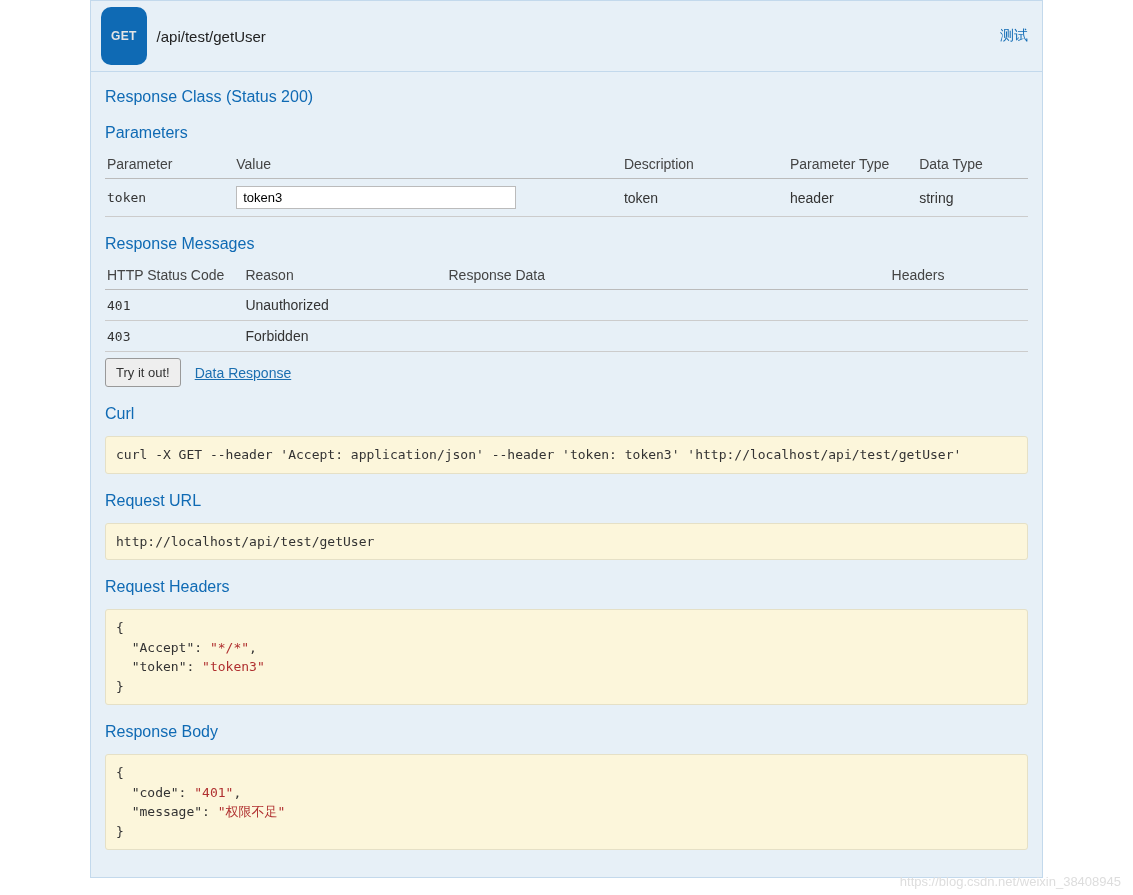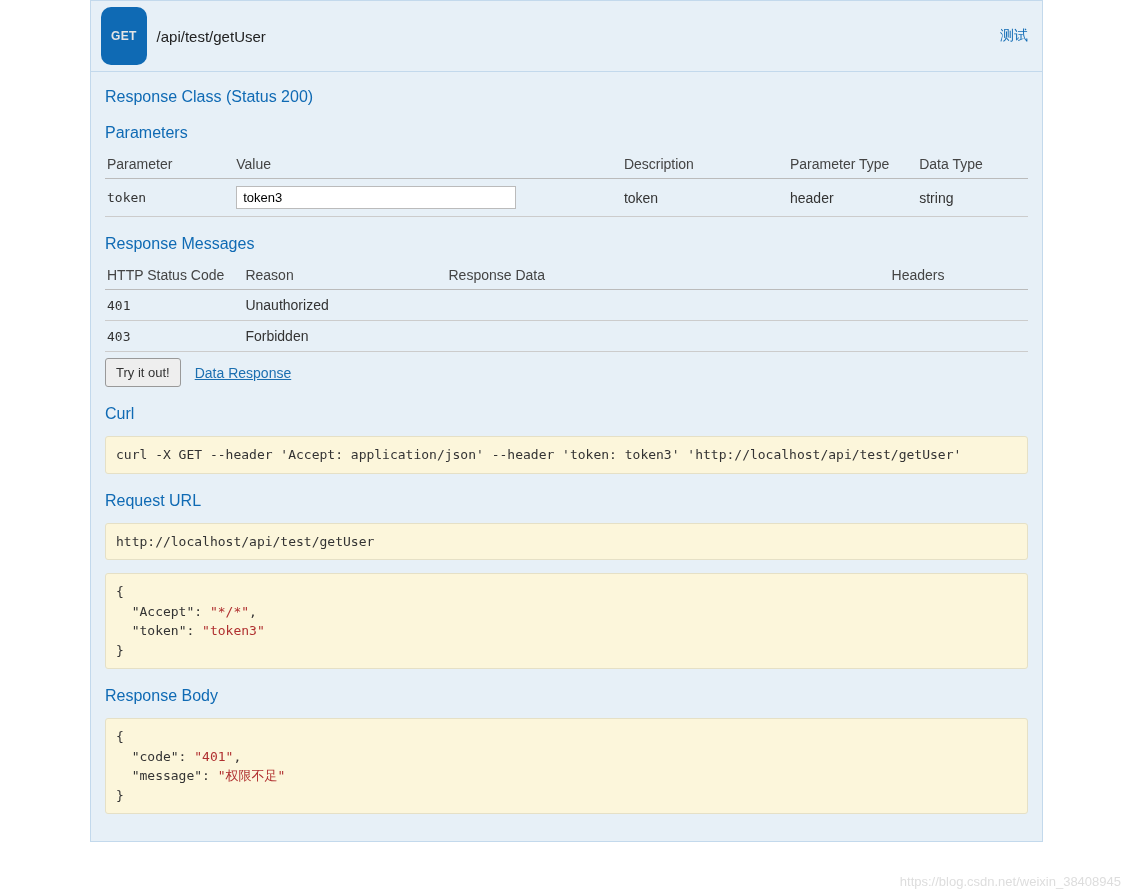--- a/index.html
+++ b/index.html
@@ -223,20 +223,21 @@
         <button class="tryout-btn">Try it out!</button>
         <a class="hide-link">Data Response</a>
       </div>
 
       <div class="section-title">Curl</div>
       <pre class="code-block">curl -X GET --header 'Accept: application/json' --header 'token: token3' 'http://localhost/api/test/getUser'</pre>
 
       <div class="section-title">Request URL</div>
       <pre class="code-block">http://localhost/api/test/getUser</pre>
 
+      <div class="section-title">Request Headers</div>
       <pre class="code-block" id="req-headers-block">{
   "<span class="key">Accept</span>": <span class="str">"*/*"</span>,
   "<span class="key">token</span>": <span class="str">"token3"</span>
 }</pre>
 
       <div class="section-title">Response Body</div>
       <pre class="code-block" id="resp-body-block">{
   "<span class="key">code</span>": <span class="str">"401"</span>,
   "<span class="key">message</span>": <span class="str">"权限不足"</span>
 }</pre>

